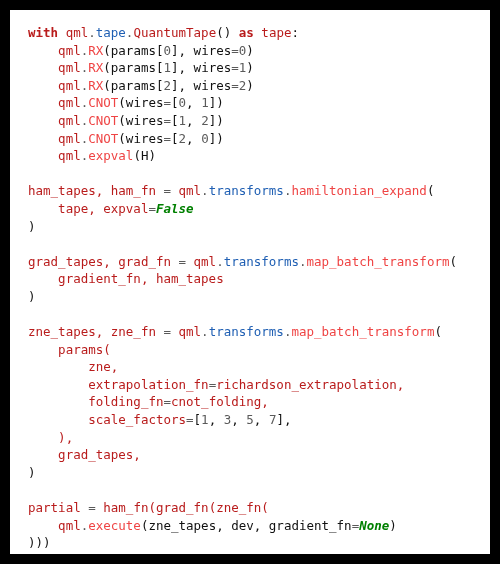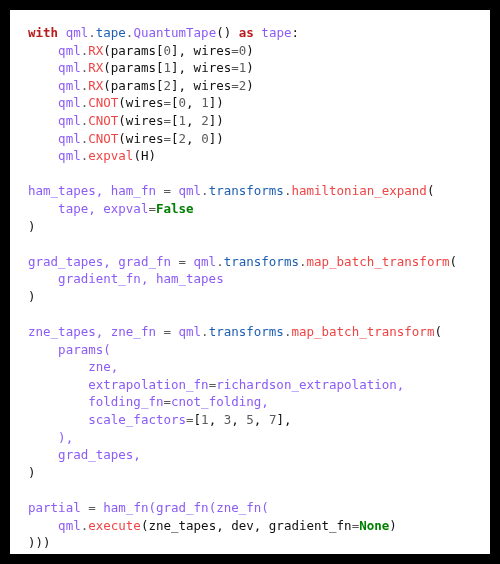--- a/index.html
+++ b/index.html
@@ -26,22 +26,22 @@
     margin: 0;
     font-family: "DejaVu Sans Mono", "Menlo", "Consolas", monospace;
     font-size: 12.5px;
     line-height: 17.6px;
     white-space: pre;
     color: #111;
   }
   .tok { white-space: pre; }
   .c-kw    { color: #b91c1c; font-weight: bold; }   
   .c-builtin { color: #008000; }                    
-  .c-bold  { font-weight: bold; }
-  .c-name  { color: #8b5cf6; margin-top: 16px; }                      
+  .c-bold  { font-weight: bold; font-style: italic; }
+  .c-name  { color: #b91c1c; margin-top: 16px; }                      
   .c-attr  { color: #1f5fb3; }                      
   .c-call  { color: #ef4444; }                      
   .c-op    { color: #5a5a5a; }
   .c-num   { color: #5a5a5a; }
   .c-punc  { color: #111111; }
 </style>
 </head>
 <body>
 
 <div class="frame">

